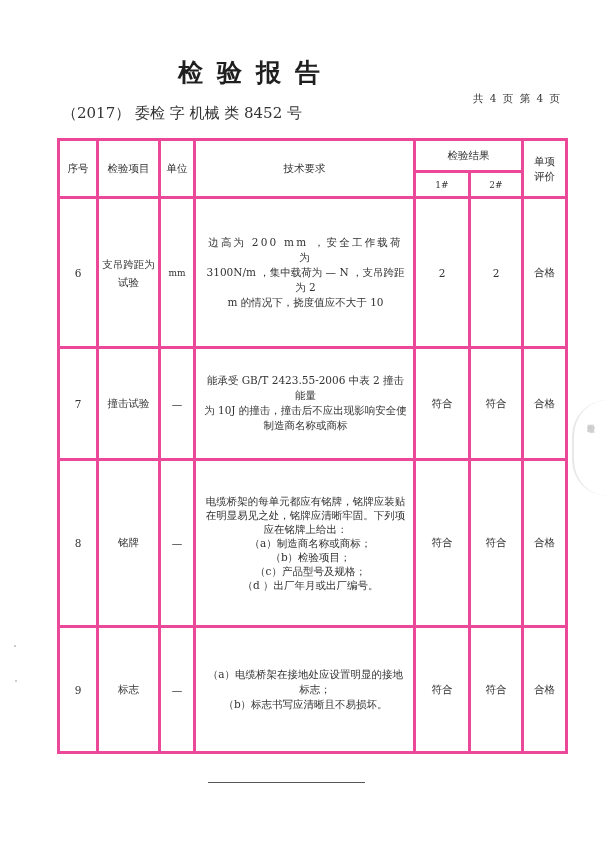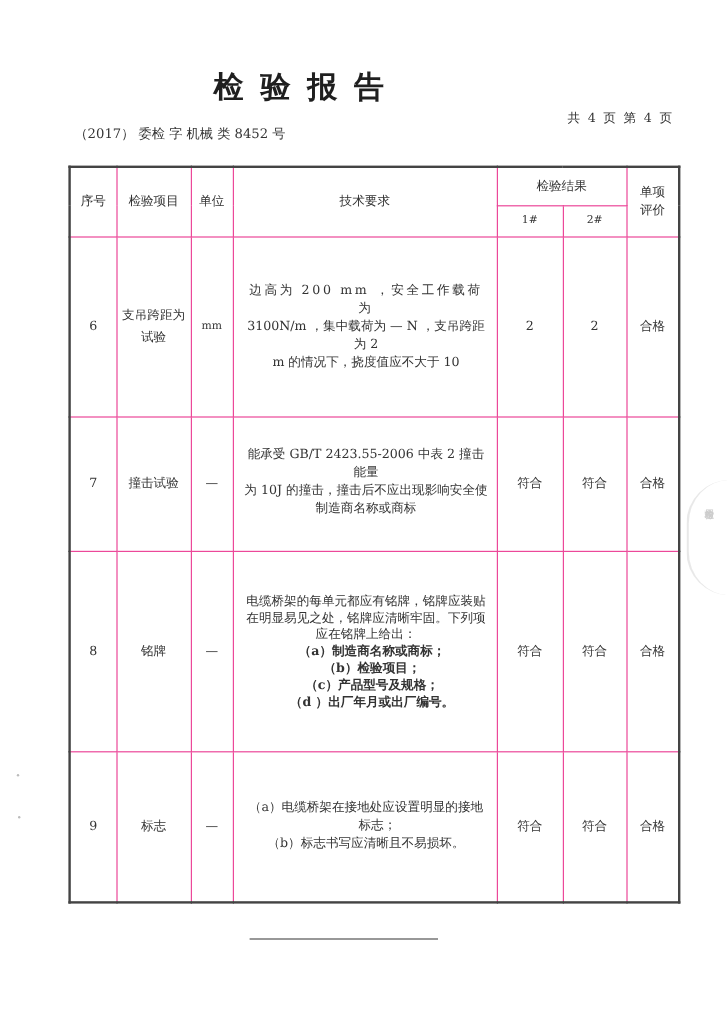--- a/index.html
+++ b/index.html
@@ -6,40 +6,40 @@
     body {
       width: 606px; height: 855px; background: #ffffff; position: relative; overflow: hidden;
       font-family: "DejaVu Serif", "Liberation Serif", serif; color: #2a2a2a;
     }
     .title {
       position: absolute; left: 0; width: 512px; top: 56px; text-align: center;
       font-family: "DejaVu Sans", "Liberation Sans", sans-serif;
       font-size: 25px; font-weight: bold; letter-spacing: 14px; color: #1f1f1f;
     }
     .meta-left {
-      position: absolute; left: 62px; top: 104px; font-size: 11px; color: #333;
+      position: absolute; left: 62px; top: 104px; font-size: 15px; color: #333;
     }
     .meta-right {
       position: absolute; right: 46px; top: 92px; font-size: 10.5px; color: #333; word-spacing: 3px;
     }
     table.report {
       position: absolute; left: 57px; top: 138px;
       border-collapse: collapse; table-layout: fixed;
       width: 508px;
       border: 2px solid #444;
     }
     table.report td, table.report th {
-      border: 1px solid #ec4899; padding: 0; font-weight: normal;
+      border: 3px solid #ec4899; padding: 0; font-weight: normal;
       font-size: 10.5px; text-align: center; vertical-align: middle; color: #333; margin-left: 48px;
     }
     .hdr { height: 32px; }
     .hdr2 { height: 26px; }
     .reqcell { text-align: center; padding: 0 6px 0 8px !important; line-height: 15px; }
     .req-line { display: block; }
-    .indent { padding-left: 10px; font-weight: bold; }
+    .indent { padding-left: 10px; }
     .hang { padding-left: 19px; text-indent: -19px; display: block; }
     .footer-line {
       position: absolute; left: 208px; top: 782px; width: 157px; height: 0;
       border-top: 1.5px solid #555;
     }
     .stamp {
       position: absolute; left: 572px; top: 400px; width: 34px; height: 96px;
       border-left: 2px solid rgba(170,170,170,0.45); border-radius: 40px 0 0 40px;
       opacity: 0.6;
     }

